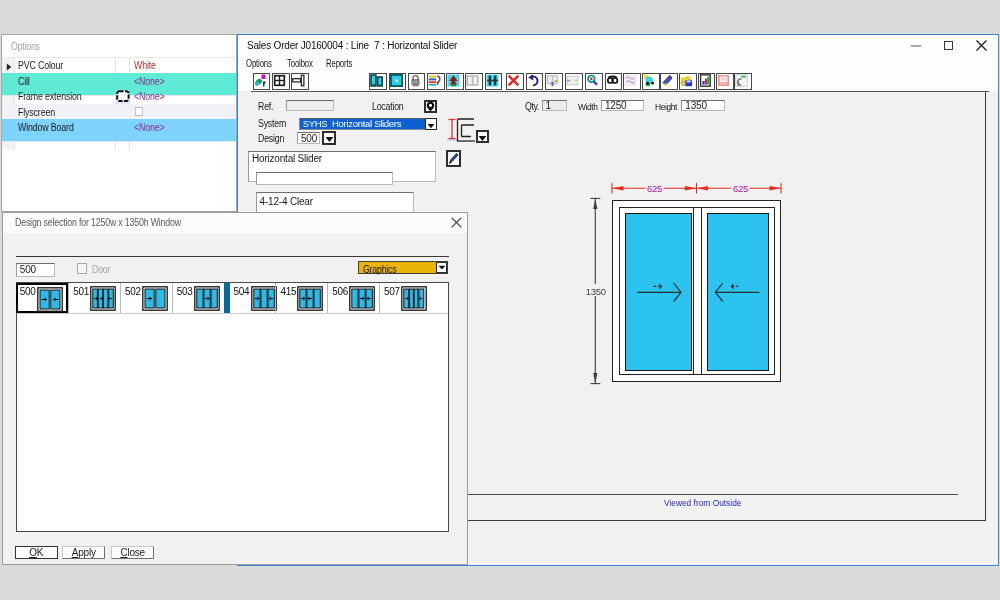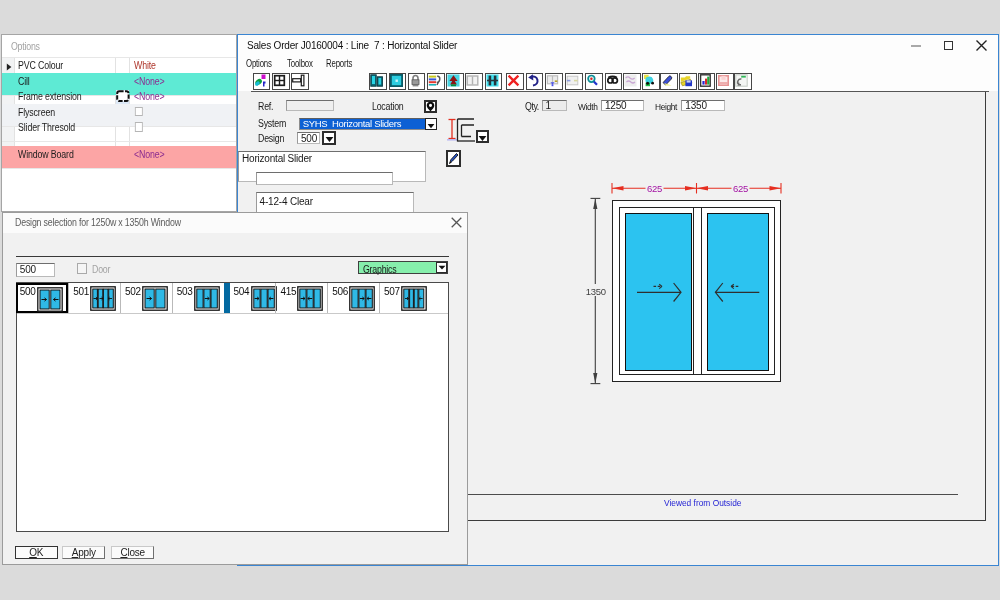--- a/index.html
+++ b/index.html
@@ -236,21 +236,21 @@
   <g stroke="#222" stroke-width="1.3" fill="none">
     <path d="M13.5 7 L13.5 29.5 M13.5 7 L30 7"></path>
     <path d="M17.5 13 L30 13 M17.5 13 L17.5 24.5 M17.5 24.5 L27 24.5"></path>
     <path d="M13.5 29 L31 29"></path>
   </g>
 </svg>
 <div class="btn3d" style="left:475.5px;top:129.8px;width:13.8px;height:12.8px"><svg width="9" height="7" style="margin:1px 0 0 0.4px">
       <path d="M0.6 1 L8.4 1 L4.5 6 Z" fill="#111"></path>
     </svg></div>
 
-<div class="inp" style="left:238px;top:151.4px;width:187.5px;height:31px;line-height:13.5px">Horizontal Slider</div>
+<div class="inp" style="left:248px;top:151.4px;width:187.5px;height:31px;line-height:13.5px">Horizontal Slider</div>
 <div class="btn3d" style="left:446px;top:149.8px;width:15px;height:16.9px"><svg width="11" height="13">
       <path d="M1.5 11.5 L3 7.5 L8.5 1.5 L10 3 L4.5 9 Z" fill="#2553c8" stroke="#111" stroke-width="0.9"></path>
       <path d="M1.5 11.5 L3.6 10.7 L2.4 9.4 Z" fill="#111"></path>
     </svg></div>
 <div class="inp" style="left:255.6px;top:171.8px;width:137px;height:13.6px"></div>
 <div class="inp" style="left:255.6px;top:192.2px;width:158.6px;height:29px;line-height:18.5px">4-12-4 Clear</div>
 <div class="lbl" style="left:525px;top:100.5px;letter-spacing:-0.5px">Qty.</div>
 <div class="inp" style="left:541.5px;top:99.6px;width:25.4px;height:11.2px;background:#ececec;line-height:10.5px">1</div>
 <div class="lbl" style="left:577.5px;top:100.5px;font-size:9.5px;letter-spacing:-0.4px">Width</div>
 <div class="inp" style="left:601px;top:99.6px;width:43.4px;height:11.2px;line-height:10.5px">1250</div>
@@ -331,21 +331,21 @@
     <span class="vl">
       <span class="a" style="left:0.5px;top:0px;width:9.6px;height:9.6px;border:1.2px solid #b5b5b5;background:#fff"></span>
     </span>
   </div>
 <div class="prow" style="top:119.4px">
     <span class="nm">Slider Thresold</span>
     <span class="vl">
       <span class="a" style="left:0.5px;top:0px;width:9.6px;height:9.6px;border:1.2px solid #b5b5b5;background:#fff"></span>
     </span>
   </div>
-<div class="prow" style="top:146px;background:#fca5a5">
+<div class="prow" style="top:119px;background:#7dd3fc">
     <span class="nm">Window Board</span>
     <span class="vl" style="color:#8c2d90">&lt;None&gt;</span>
   </div>
 <svg class="a" style="left:5.5px;top:62.5px" width="6" height="8">
     <path d="M0.8 0.5 L5.4 4 L0.8 7.5 Z" fill="#222"></path>
   </svg>
 <div class="a" style="left:115.5px;top:89.5px;width:13.8px;height:14px;background:#dde9f7"></div>
 <svg class="a" style="left:115.5px;top:90px" width="14" height="13">
     <rect x="1.2" y="1.2" width="11.4" height="9.8" rx="2.2" fill="#fff" stroke="#101010" stroke-width="2" stroke-dasharray="4.2 1.4"></rect>
   </svg>
@@ -353,21 +353,21 @@
 <div class="a" id="dialog" style="left:1.8px;top:211.6px;width:465.9px;height:353.8px;background:#f1f1f1;border:1px solid #9b9b9b"></div>
 <div class="a" style="left:2.8px;top:212.6px;width:463.9px;height:20.4px;background:#fbfbfb"></div>
 <div class="lbl" style="left:14.5px;top:216.8px;color:#5c5c5c;letter-spacing:-0.2px">Design selection for 1250w x 1350h Window</div>
 <svg class="a" style="left:450.5px;top:216.8px" width="11" height="11">
     <path d="M0.7 0.7 L10.3 10.3 M10.3 0.7 L0.7 10.3" stroke="#555" stroke-width="1.3"></path>
   </svg>
 <div class="a" style="left:15.6px;top:255.9px;width:433.6px;height:1.2px;background:#383838"></div>
 <div class="inp" style="left:15.8px;top:263.3px;width:39px;height:13.8px;line-height:12.5px">500</div>
 <div class="a" style="left:76.6px;top:262.9px;width:10.8px;height:10.8px;border:1px solid #a9a9a9;background:#f5f5f5"></div>
 <div class="lbl" style="left:92px;top:263.5px;color:#a3a3a3">Door</div>
-<div class="a" style="left:358.4px;top:260.8px;width:90px;height:13.6px;border:1px solid #3f3f3f;background:#86efac">
+<div class="a" style="left:358.4px;top:260.8px;width:90px;height:13.6px;border:1px solid #3f3f3f;background:#eab308">
   <div class="lbl" style="left:3.5px;top:1.8px">Graphics</div>
   <div class="a" style="left:76.5px;top:0.3px;width:11.5px;height:11.1px;background:#fff;border:1px solid #2a2a2a">
       <svg width="8" height="5" style="display:block;margin:2.2px 0 0 0.8px">
         <path d="M0.5 0.8 L7.5 0.8 L4 4.6 Z" fill="#111"></path>
       </svg>
     </div>
 </div>
 
 <div class="a" style="left:16px;top:281.8px;width:433.2px;height:250.4px;background:#fff;border:1px solid #4a4a4a"></div>
 <div class="a" style="left:17px;top:313.1px;width:431.2px;height:1px;background:#c9c9c9"></div>

